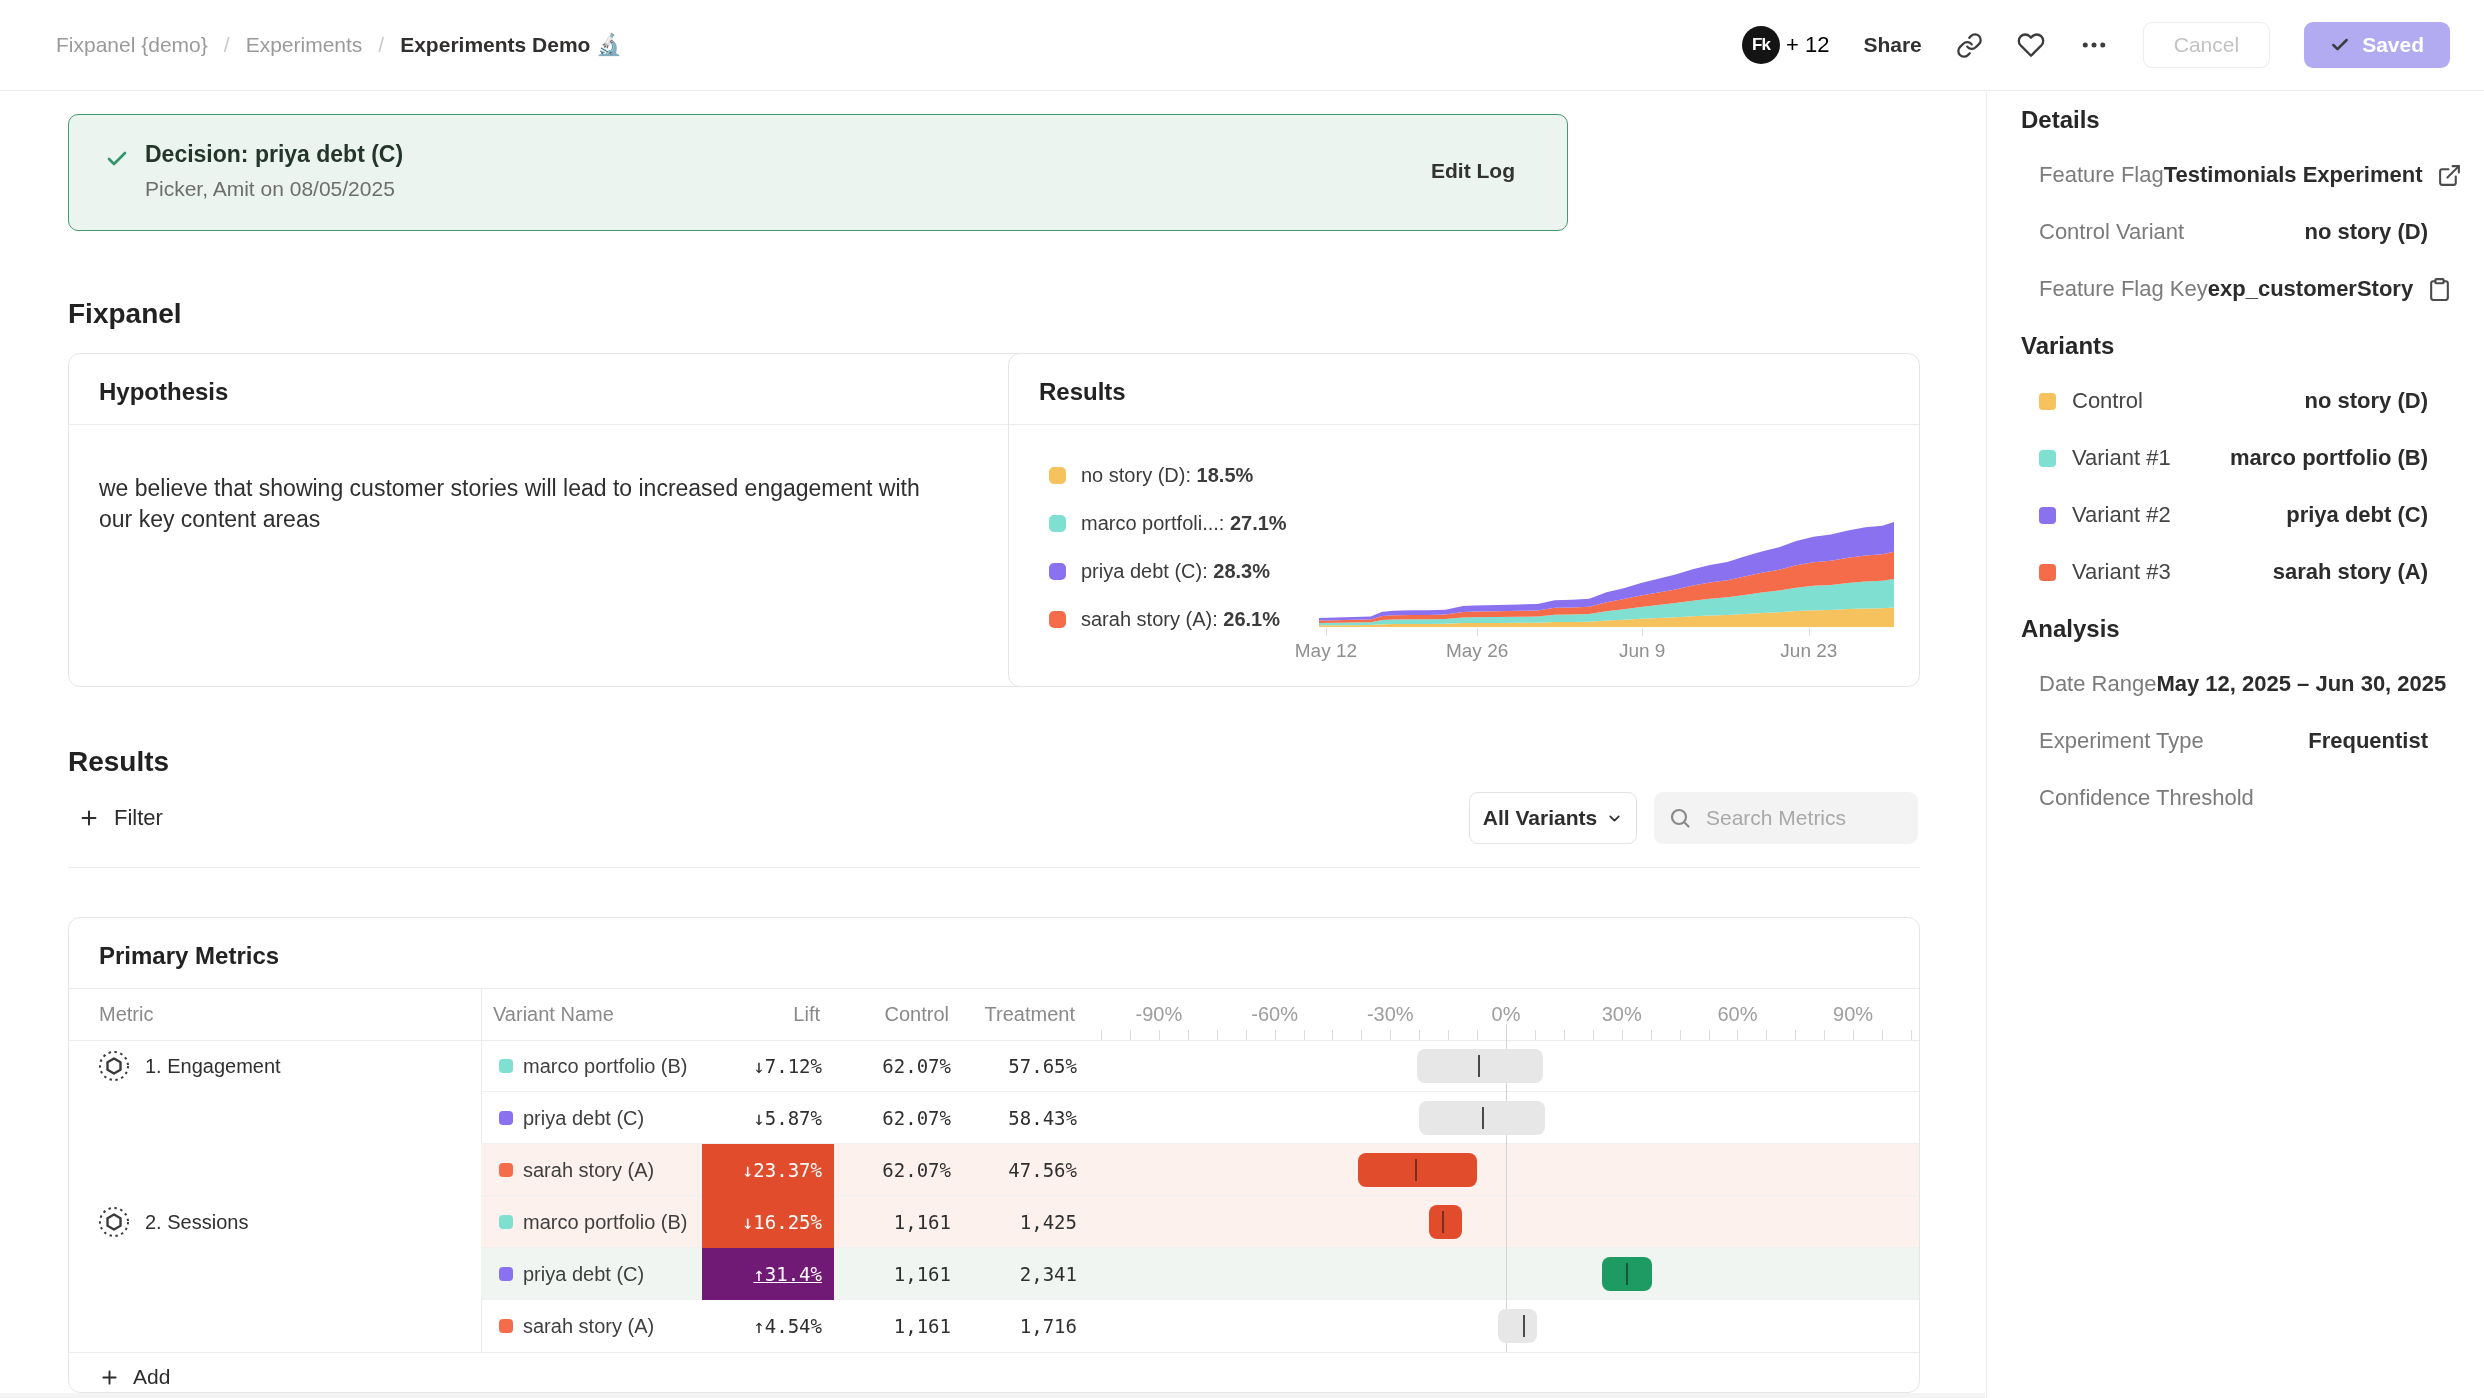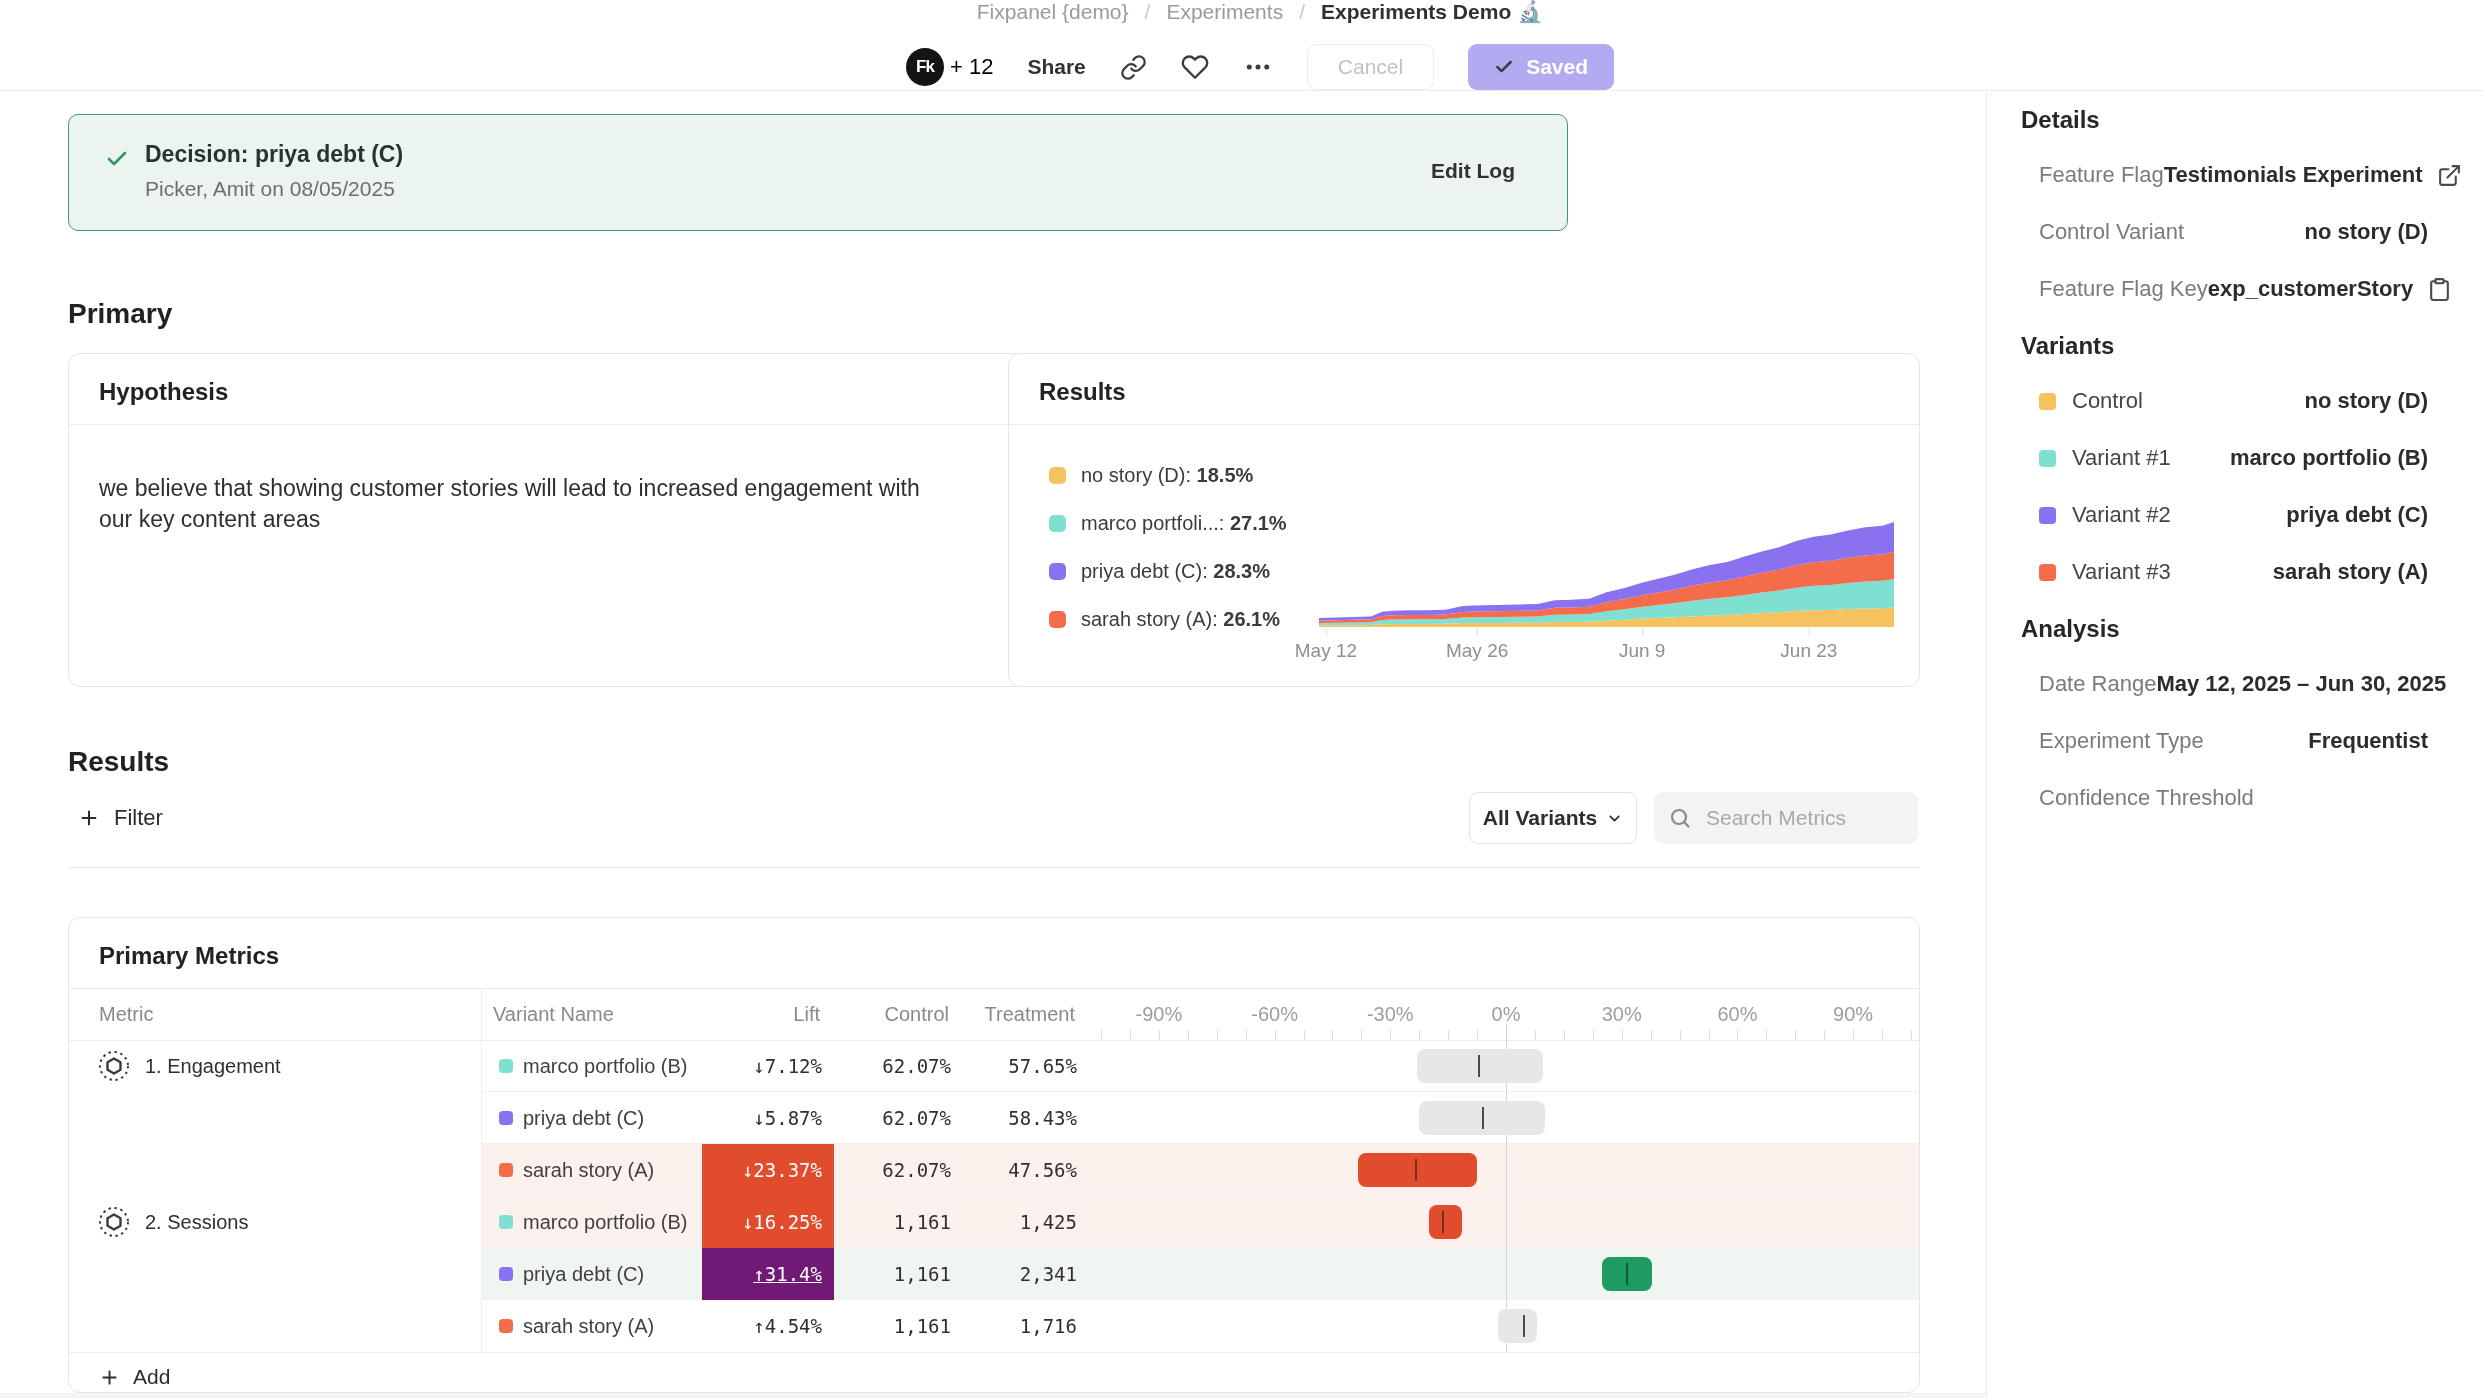--- a/index.html
+++ b/index.html
@@ -10,22 +10,21 @@
     background:#ffffff; color:#32302f;
     font-family:"Liberation Sans", sans-serif;
   }
   svg { display:block; }
 
   
   .app-header {
     position:absolute; top:0; left:0; width:2484px; height:91px;
     border-bottom:1px solid #ececec;
     display:flex; align-items:center; justify-content:space-between;
-    padding:0 20px 0 56px;
-    flex-direction:column;
+    padding:0 34px 0 56px;
   }
   .breadcrumb { display:flex; align-items:center; font-size:21px; }
   .bc-dim { color:#9a9a9a; cursor:pointer; }
   .bc-sep { color:#c9c9c9; margin:0 16px; }
   .bc-current { color:#32302f; font-weight:600; }
   .header-right { display:flex; align-items:center; gap:34px; }
   .avatar {
     width:38px; height:38px; border-radius:50%; background:#141414;
     color:#fff; font-size:17px; font-weight:700;
     display:flex; align-items:center; justify-content:center; letter-spacing:-1px;
@@ -199,21 +198,21 @@
     <span class="banner-check">
       <svg width="24" height="24" viewBox="0 0 24 24" fill="none" stroke="currentColor" stroke-width="2.6" stroke-linecap="round" stroke-linejoin="round">
           <polyline points="20 6 9 17 4 12"></polyline>
         </svg>
     </span>
     <div class="banner-title">Decision: priya debt (C)</div>
     <div class="banner-sub">Picker, Amit on 08/05/2025</div>
     <div class="banner-action">Edit Log</div>
   </div>
 
-  <h2 class="section-heading" style="top:183px;">Primary</h2>
+  <h2 class="section-heading" style="top:183px;">Fixpanel</h2>
 
   <section class="card" style="left:68px; top:261px; width:992px; height:334px;">
     <div class="card-title">Hypothesis</div>
     <div class="card-top-divider"></div>
     <p class="hypothesis-text">we believe that showing customer stories will lead to increased engagement with our key content areas</p>
   </section>
 
   <section class="card" style="left:1008px; top:261px; width:912px; height:334px;">
     <div class="card-title">Results</div>
     <div class="card-top-divider"></div>

